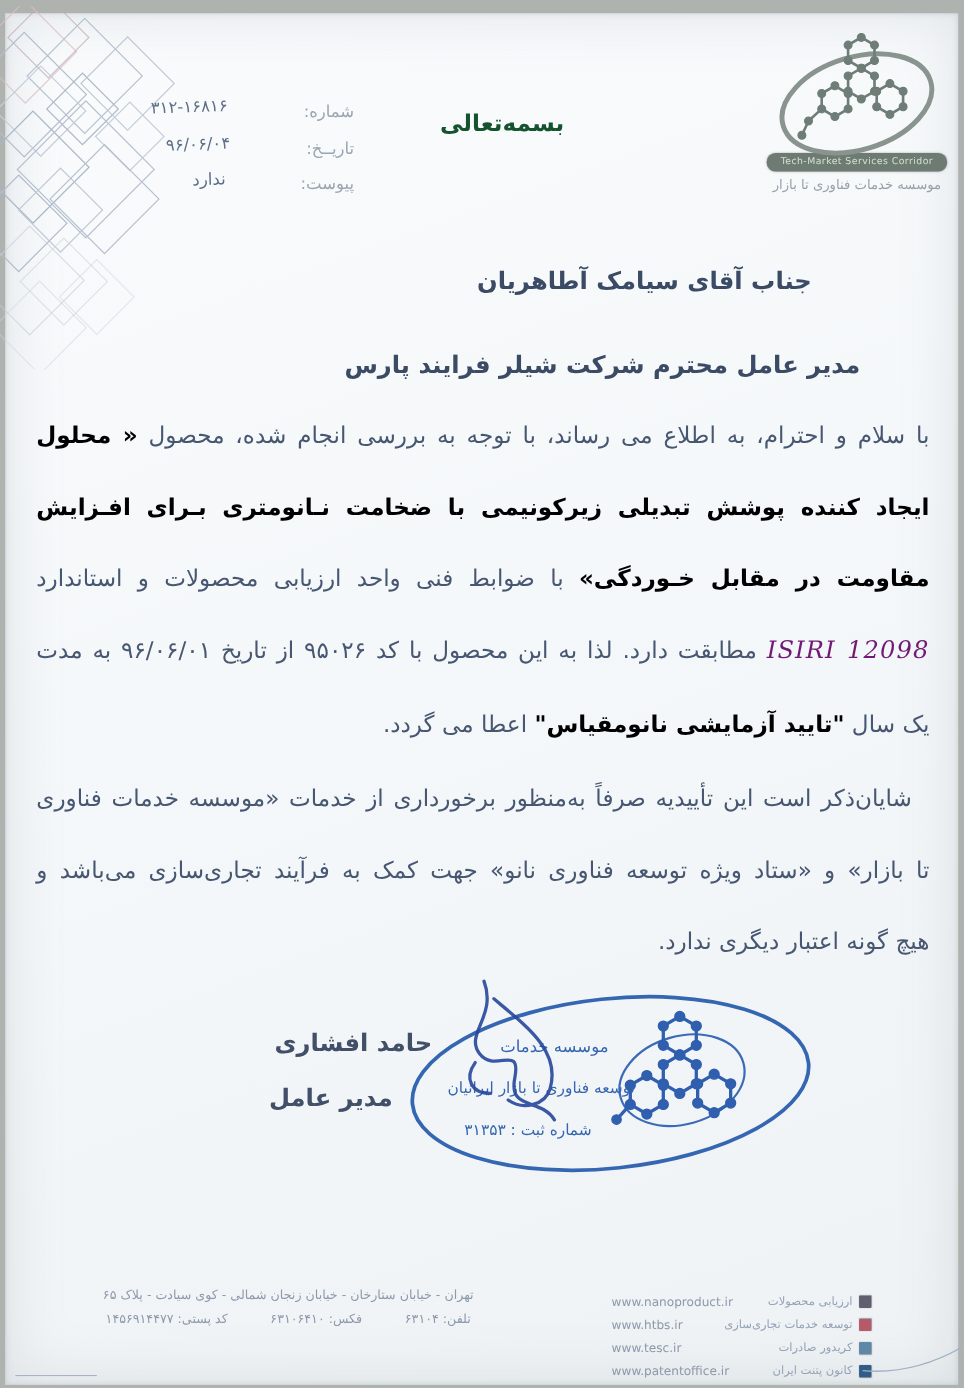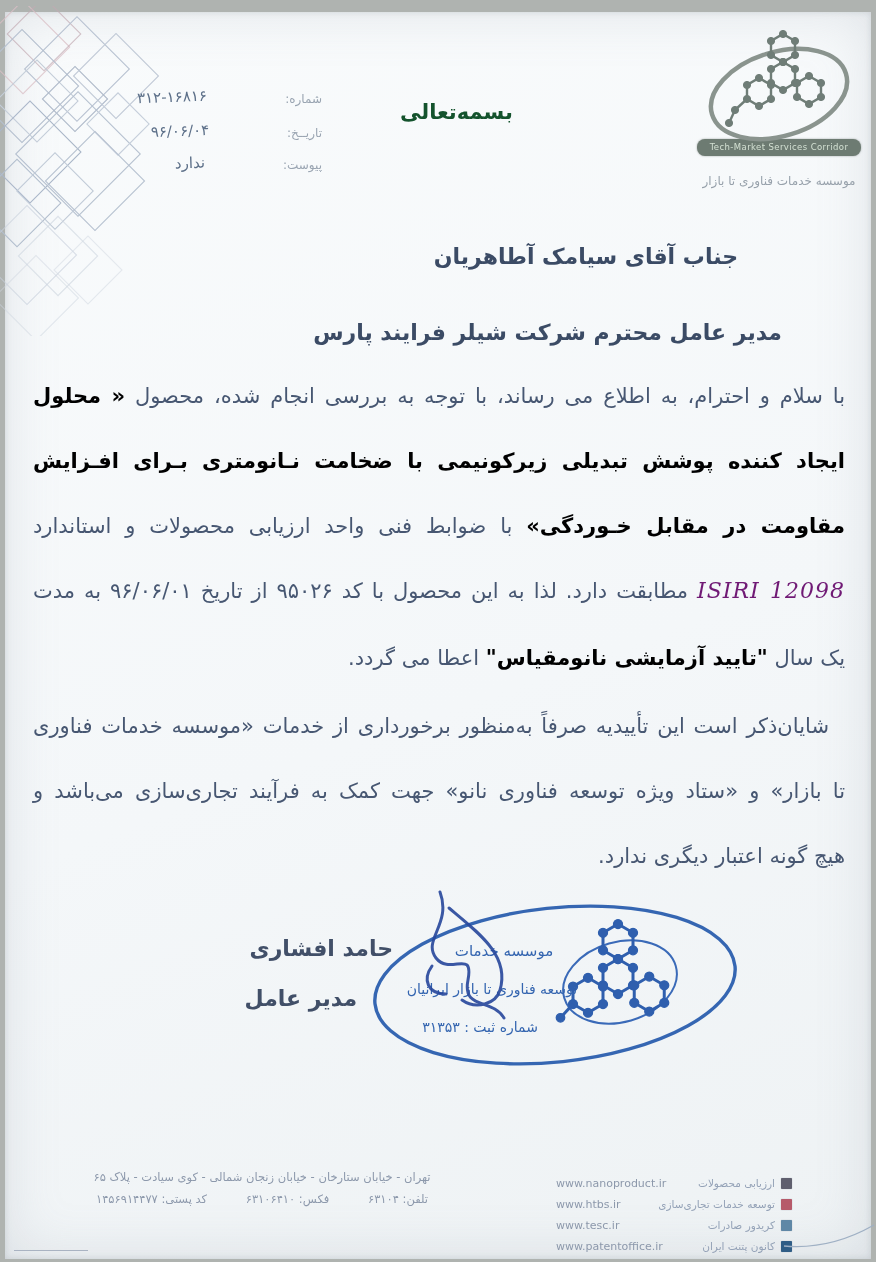--- a/index.html
+++ b/index.html
@@ -7,32 +7,32 @@
     width:876px;height:1262px;position:relative;overflow:hidden;
     background:#afb3b0;
     font-family:"DejaVu Sans",sans-serif;
   }
   .paper{
     position:absolute;left:5px;top:12px;right:5px;bottom:3px;
     background:linear-gradient(160deg,#f9fbfc 0%,#f4f7f9 55%,#eef2f4 100%);
     box-shadow:inset 0 0 55px rgba(130,142,155,.20), inset 0 0 6px rgba(120,130,140,.25);
   }
   
-  .m-label{position:absolute;font-size:12px;color:#9aa5b2;letter-spacing:.5px;direction:rtl;}
+  .m-label{position:absolute;font-size:15px;color:#9aa5b2;letter-spacing:.5px;direction:rtl;}
   .m-value{position:absolute;width:100px;text-align:center;font-size:15px;color:#5d7089;
            direction:ltr;transform:rotate(-2deg);}
   .besmele{position:absolute;left:400px;top:100px;font-size:21px;font-weight:700;color:#14532d;direction:rtl;}
   
   .logo{position:absolute;left:693px;top:26px;width:172px;text-align:center;}
   .logo .band{
     margin:113px auto 0;width:164px;height:17px;border-radius:8px;
     background:#6d7b72;color:#d3e0d2;font-size:8.5px;line-height:17px;letter-spacing:.4px;
     box-shadow:0 0 2px rgba(90,100,95,.6);
   }
-  .logo .caption{margin-top:18px;font-size:12px;color:#97a1ab;direction:rtl;}
+  .logo .caption{margin-top:5px;font-size:12px;color:#97a1ab;direction:rtl;}
   .logo svg{position:absolute;left:6px;top:0;}
   
   .recip1{position:absolute;right:138px;top:244px;font-size:22px;font-weight:700;color:#3b4b65;direction:rtl;}
   .recip2{position:absolute;right:94px;top:320px;font-size:22px;font-weight:700;color:#3b4b65;direction:rtl;}
   .bline{
     position:absolute;left:33px;width:812px;direction:rtl;
     font-size:21px;color:#475772;line-height:32px;white-space:nowrap;
   }
   .bline.just{white-space:normal;text-align:justify;text-align-last:justify;}
   .bline.rt{text-align:right;}

